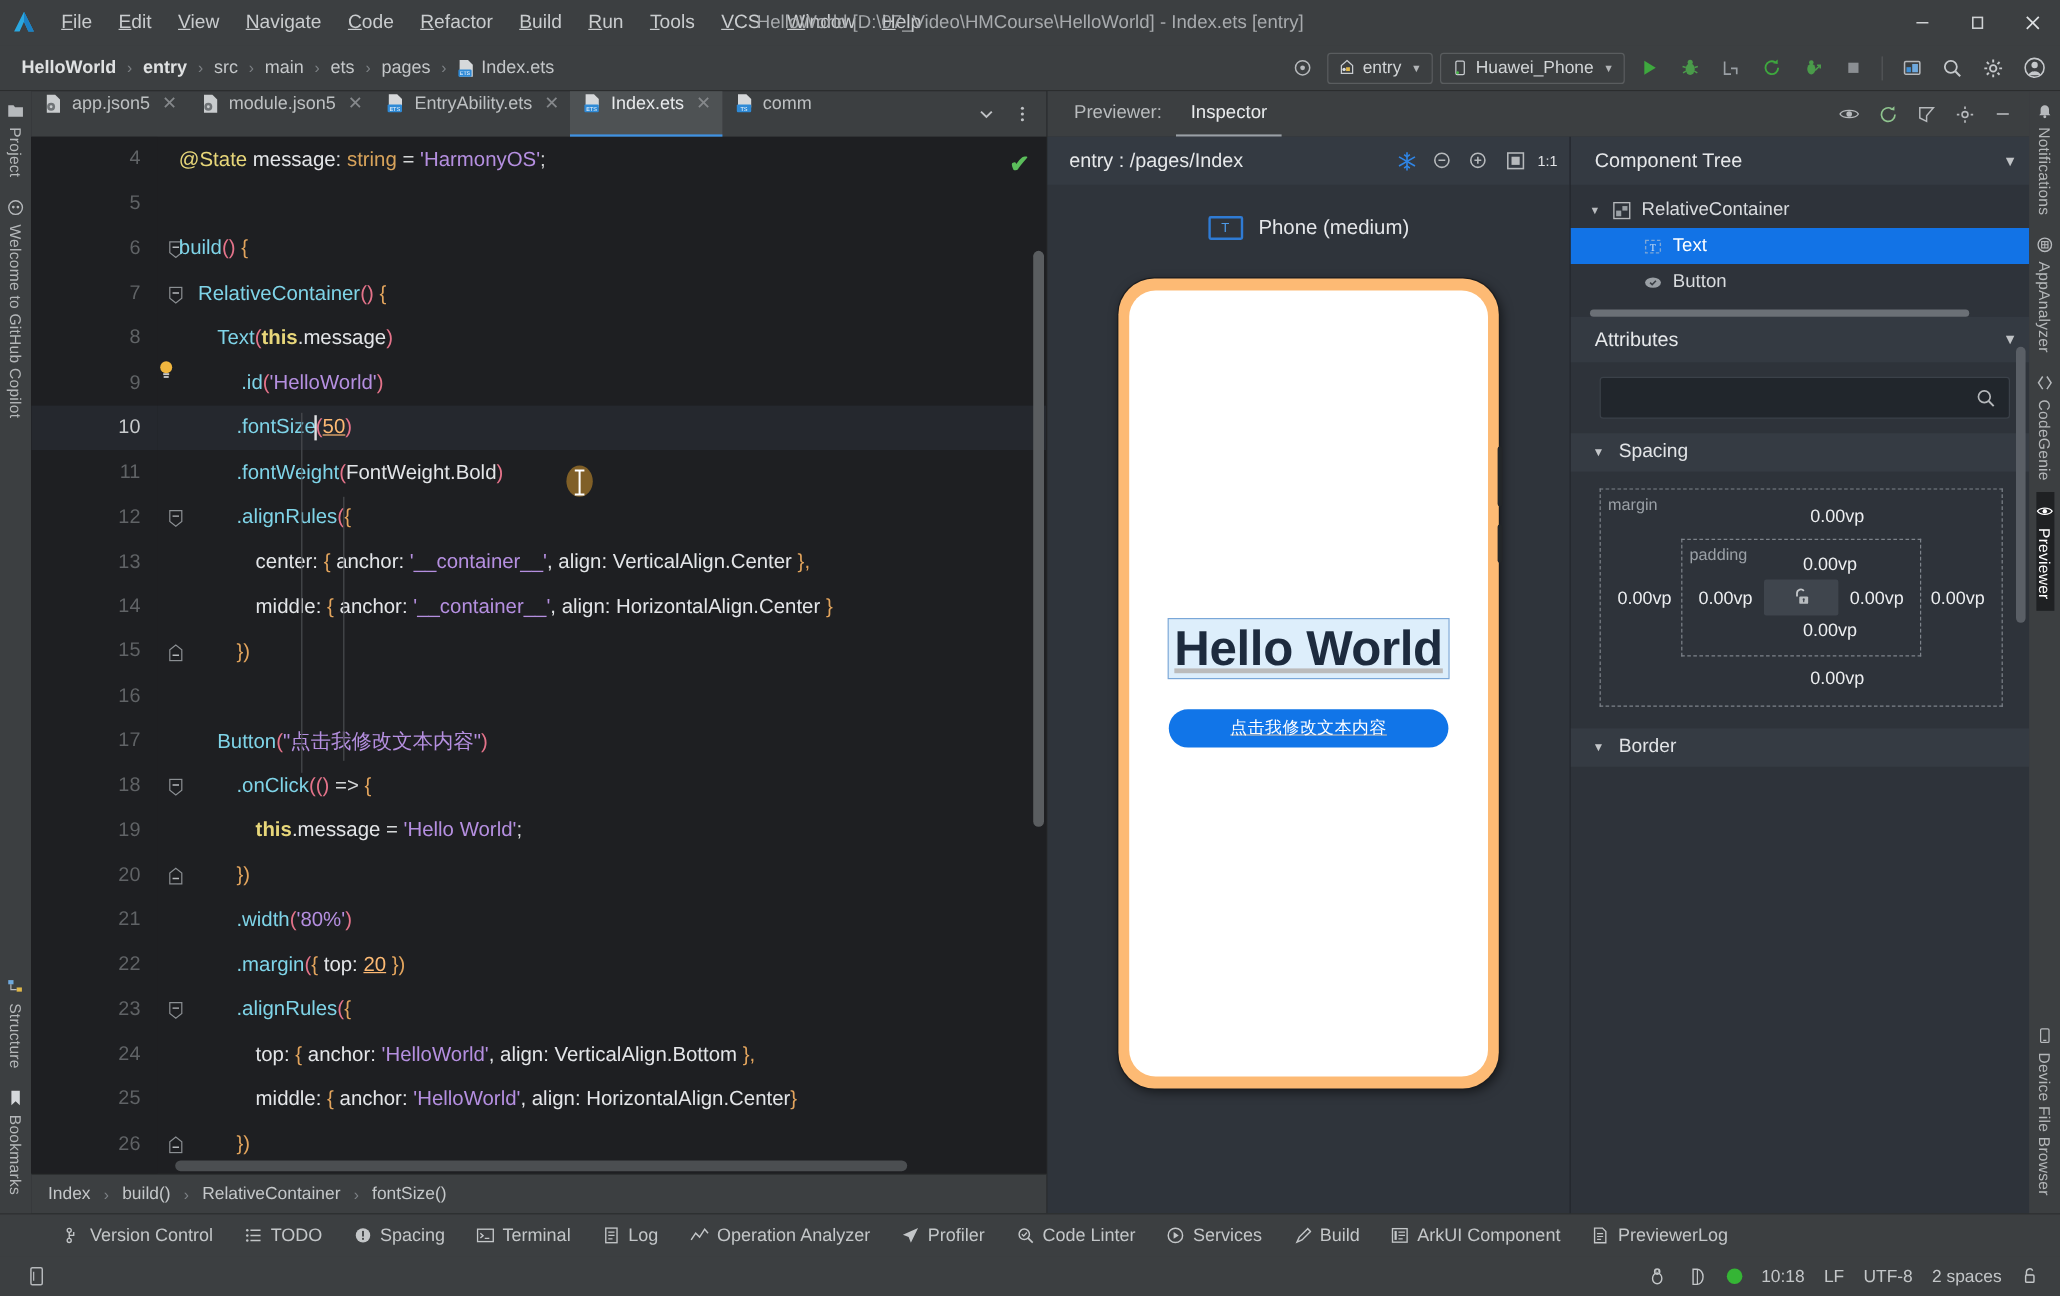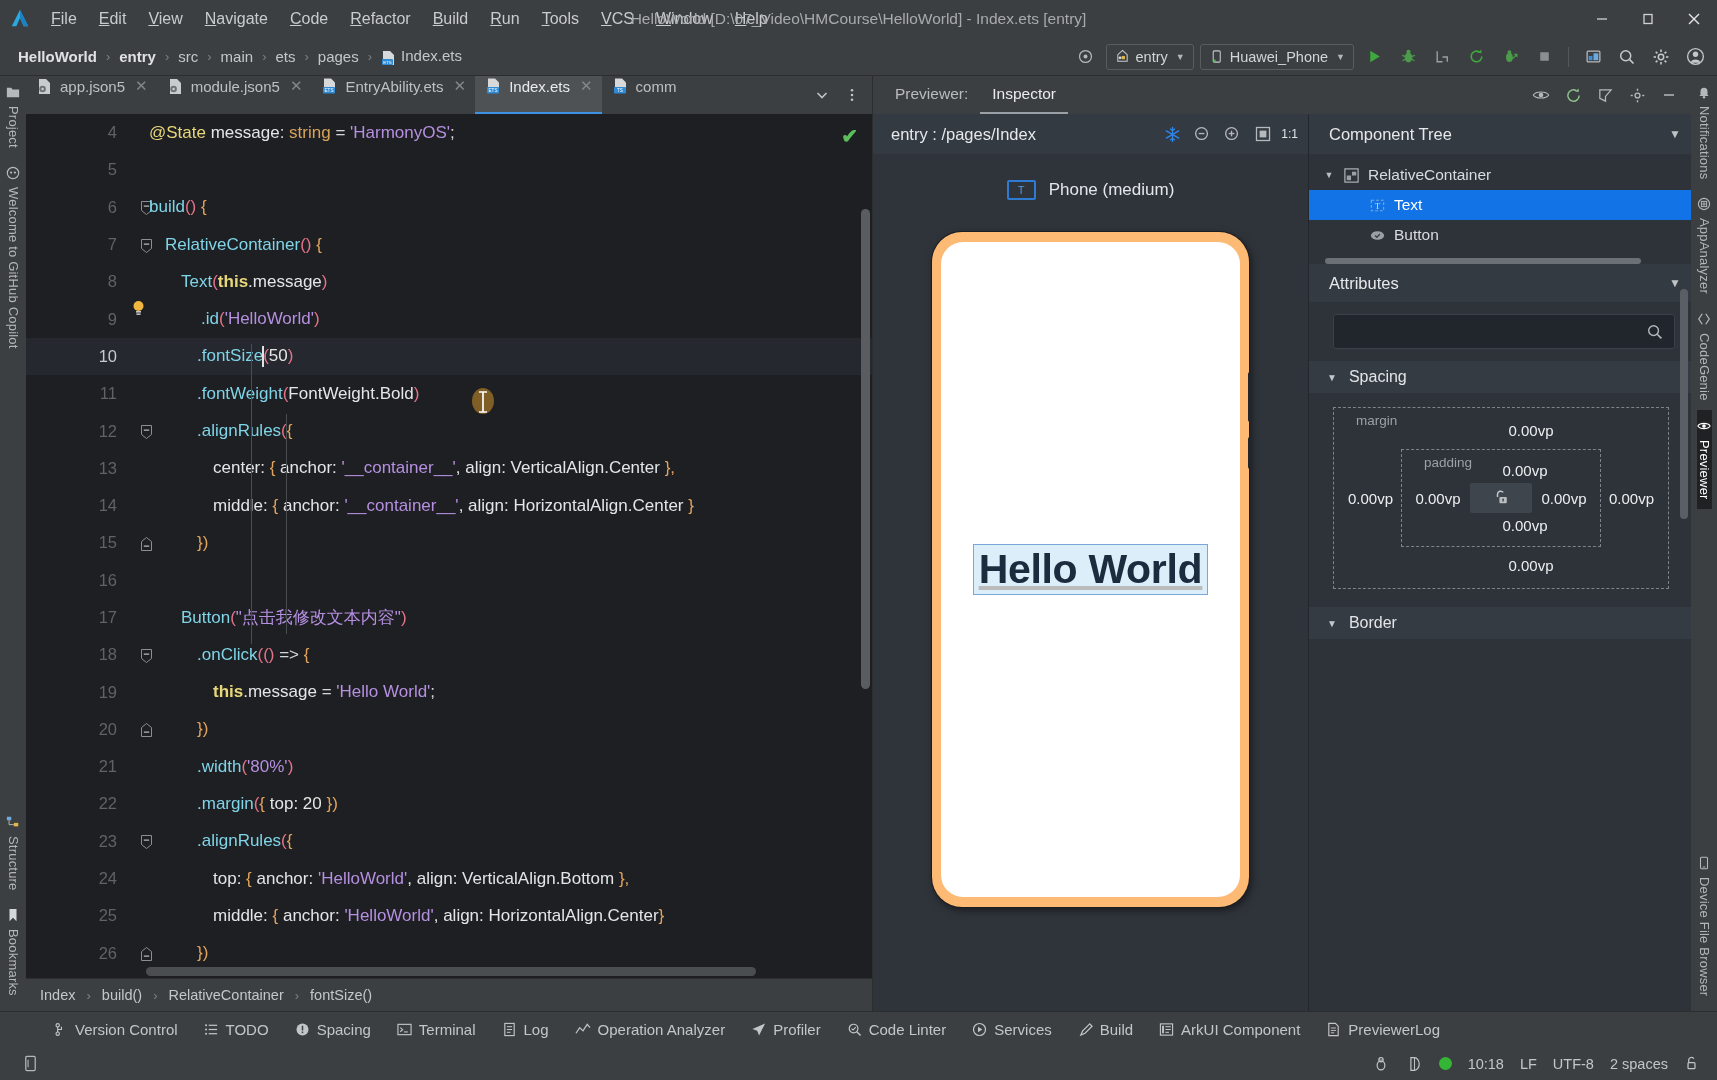--- a/index.html
+++ b/index.html
@@ -66,21 +66,21 @@
 
   
   .t-dec { color:#e8d77a; }  
   .t-txt { color:#e3e5e8; }
   .t-type { color:#d8a35b; }
   .t-op  { color:#d4d6d8; }
   .t-str { color:#b58fe0; }
   .t-fn  { color:#7fd4e8; }
   .t-par { color:#e4738a; }
   .t-br  { color:#e2a45d; }
-  .t-num { color:#e5e5e5; }
+  .t-num { color:#fdba74;text-decoration:underline; }
   .t-kw  { color:#e8d77a; font-weight:bold; }
 
   .indentline { position:absolute; width:1px; background:#4a4d50; }
   .bulb { position:absolute; width:20px; height:20px; }
   .caret { display:inline-block; width:2px; height:21px; background:#dfe1e3; vertical-align:middle; margin:0 -1px; }
   .checkmark { position:absolute; right:14px; top:10px; color:#5bbd5b; font-size:20px; font-weight:bold;}
   .vscroll { position:absolute; right:2px; top:95px; width:9px; height:480px; background:#5a5d60; border-radius:5px; }
   .hscroll { position:absolute; bottom:2px; left:120px; width:610px; height:9px; background:#4b4e51; border-radius:5px; }
 
   
@@ -123,21 +123,21 @@
 
   .attr-head { margin-top:14px; height:38px; flex:0 0 38px; display:flex; align-items:center; padding:0 10px 0 20px; font-size:16.5px; color:#e6e8ea; background:#343a42; position:relative;}
   .attr-head .cv { margin-left:auto; color:#c0c3c6; font-size:12px;}
   .attr-scrolltrack { position:absolute; left:16px; right:50px; top:-6px; height:6px; background:#6b7076; border-radius:3px; }
   .attr-search { margin:12px 16px 0 24px; height:35px; background:#21262c; border:1px solid #3b4149; border-radius:3px; display:flex; align-items:center; padding:0 10px;}
   .attr-search .si { margin-left:auto; color:#b5b8bb; }
   .grp { margin-top:12px; height:32px; display:flex; align-items:center; gap:12px; padding-left:18px; font-size:16px; color:#e2e4e7; background:#353b43;}
   .grp .tw { color:#c4c7ca; font-size:10px; }
 
   .spacing-box { margin:14px 22px 0 24px; border:1px dashed #7d838a; position:relative; padding:10px 6px 10px 6px; }
-  .lbl-corner { position:absolute; left:22px; top:5px; font-size:13.5px; color:#9aa0a6; }
+  .lbl-corner { position:absolute; left:6px; top:5px; font-size:13.5px; color:#9aa0a6; }
   .sp-mid { display:flex; align-items:center; width:100%; }
   .sp-side { width:70px; text-align:center; font-size:15px; color:#eceef0; }
   .pad-box { flex:1; border:1px dashed #7d838a; position:relative; padding:8px 4px; margin:6px 0;}
   .pad-inner-row { display:flex; align-items:center; justify-content:center; }
   .lock-box { width:62px; height:30px; background:#3f454d; display:flex; align-items:center; justify-content:center; border-radius:2px; }
   .sp-top, .sp-bot { text-align:center; font-size:15px; color:#eceef0; padding:4px 0;}
   .mg-top { padding-left:60px;}
   .insp-vscroll { position:absolute; right:3px; top:175px; width:8px; height:230px; background:#5a5f66; border-radius:4px;}
 
   
@@ -689,20 +689,21 @@
 
               <div class="devrow">
                 <div class="dev-badge">T</div>
                 <span>Phone (medium)</span>
               </div>
 
               <div class="phone-wrap">
                 <div class="phone">
                   <div class="screen">
                     <div class="hw-text">Hello World</div>
+                    <div class="hw-btn">点击我修改文本内容</div>
                   </div>
                 </div>
               </div>
             </div>
 
             <div class="insp-col">
               <div class="insp-sec-head">
                 <span>Component Tree</span>
                 <span class="cv">▼</span>
               </div>

